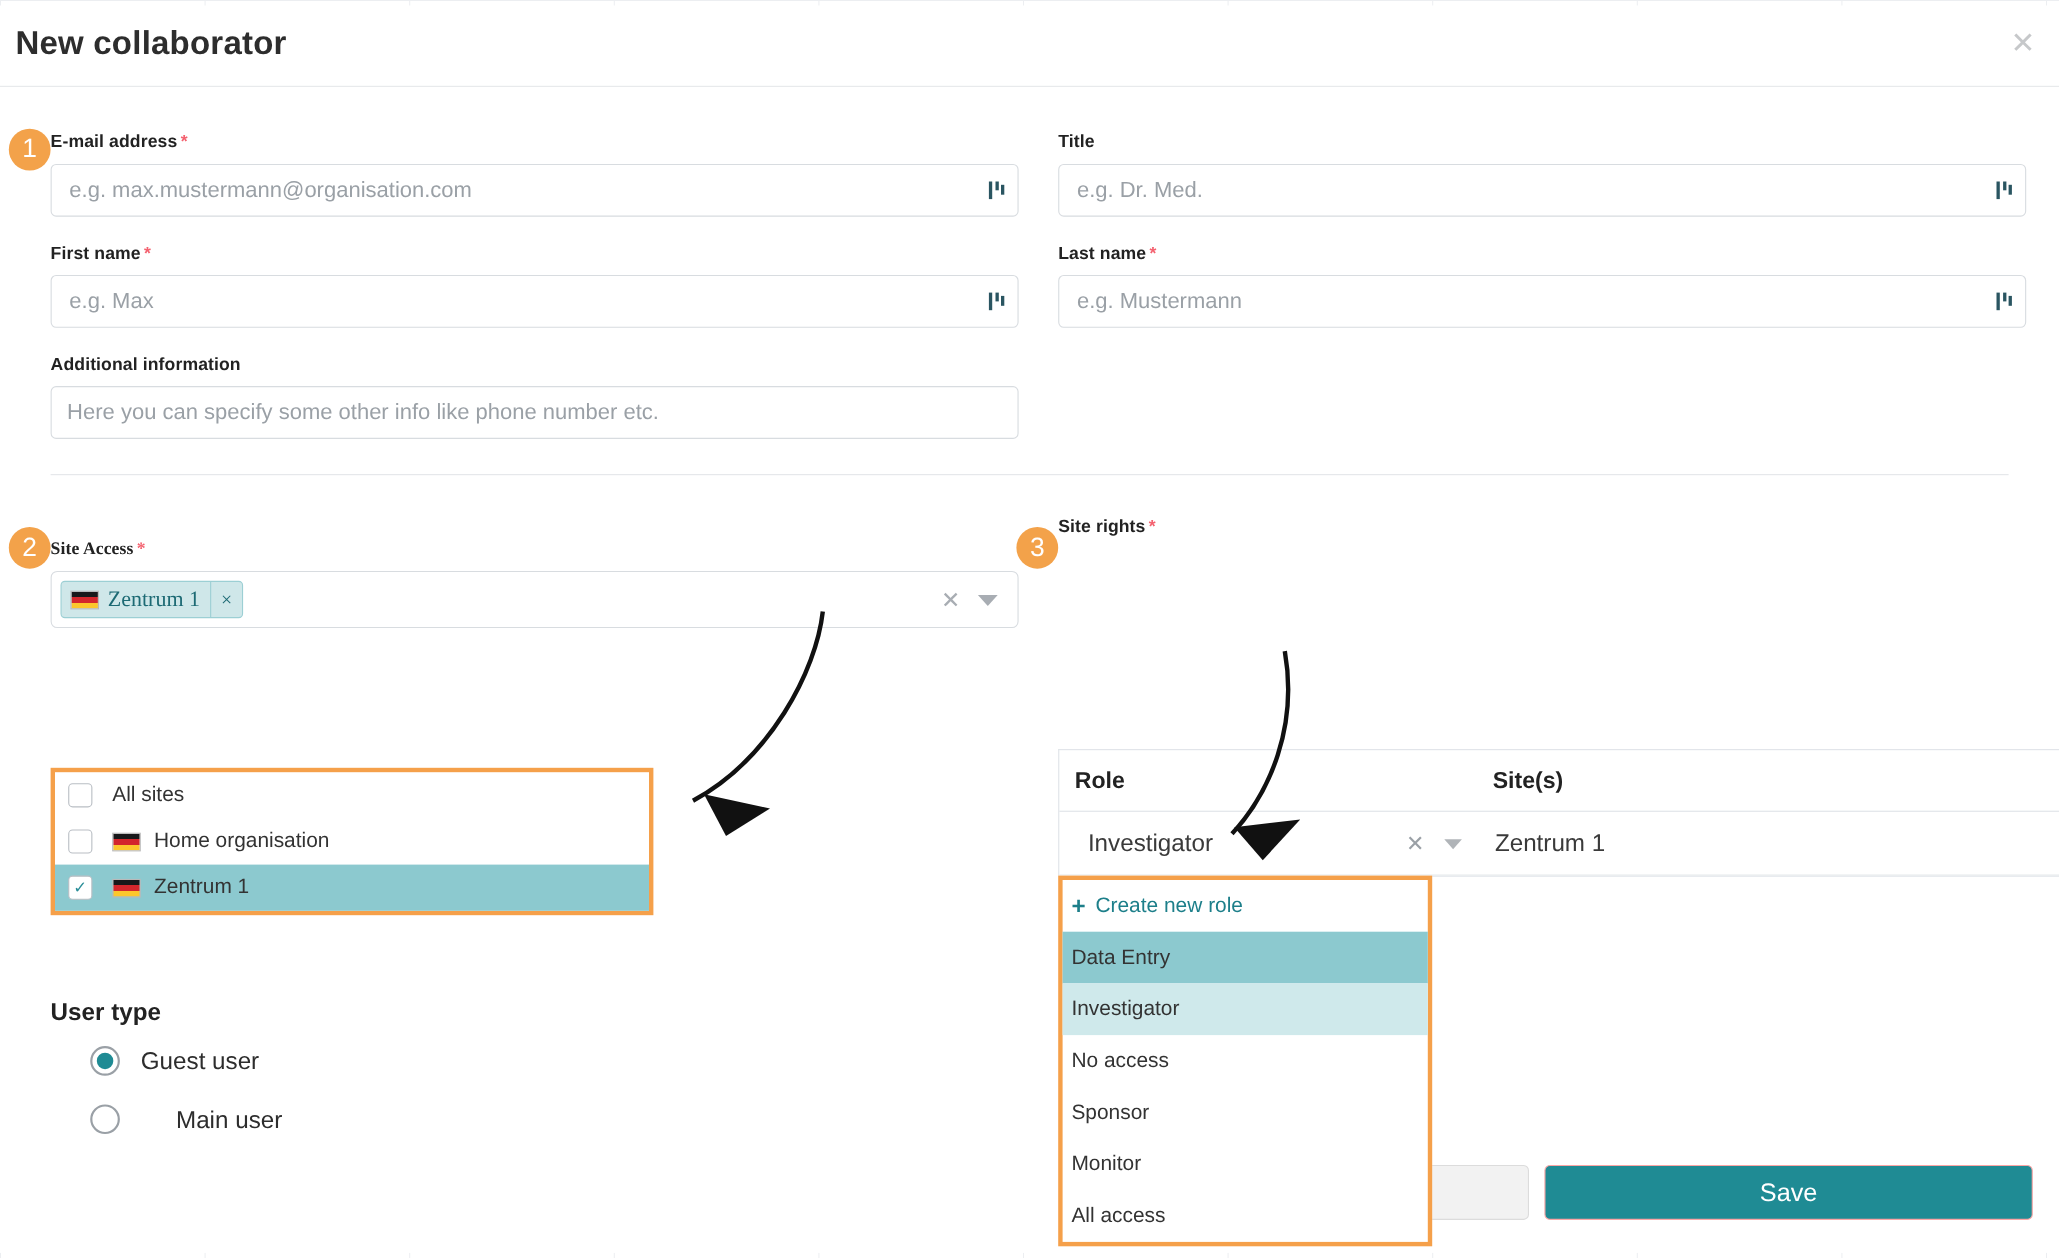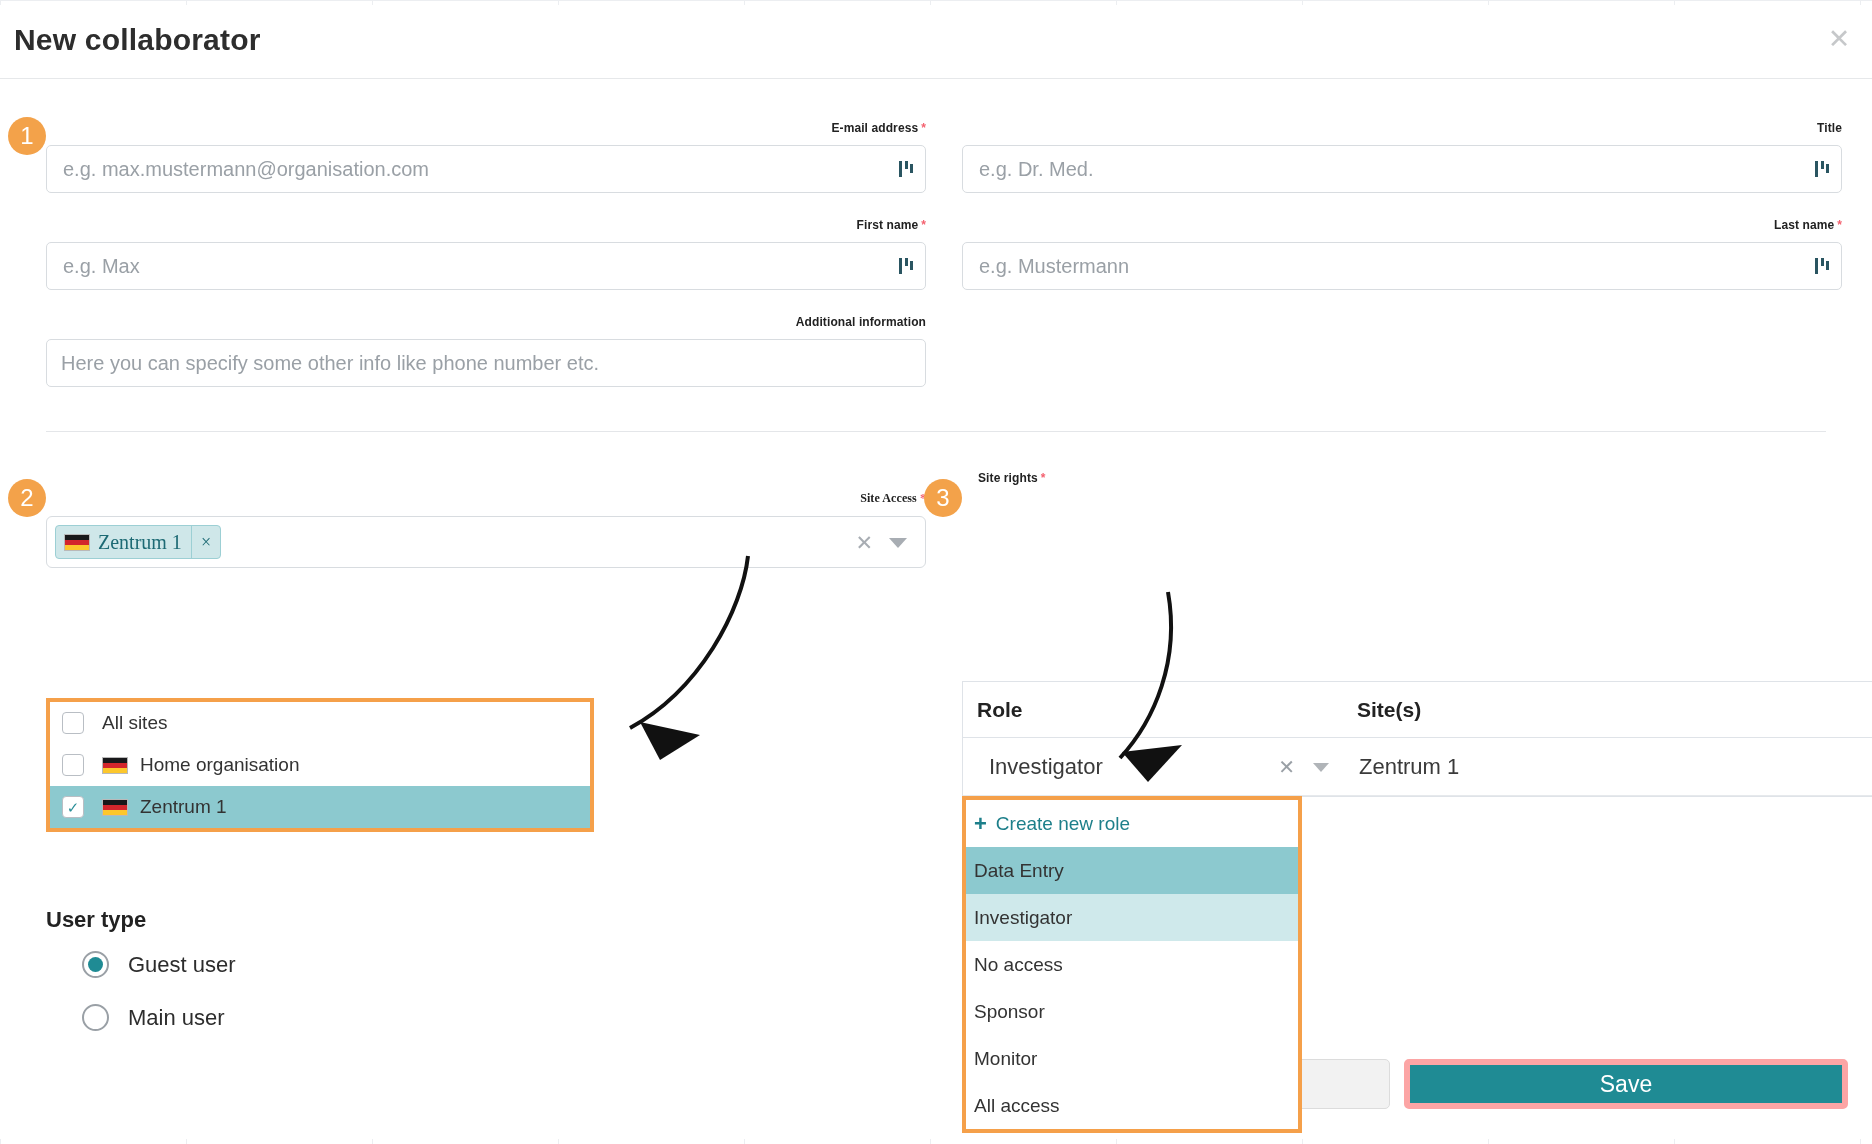--- a/index.html
+++ b/index.html
@@ -46,22 +46,22 @@
     cursor: pointer; user-select: none;
   }
 
   
   .modal-body { position: relative; height: 980px; }
 
   .col-left  { position: absolute; left: 46px; top: 0; width: 880px; }
   .col-right { position: absolute; left: 962px; top: 0; width: 880px; }
 
   .field-label {
-    font-size: 12px; font-weight: bold; color: #222;
-    margin: 0 0 10px 16px; letter-spacing: .1px; text-align: right;
+    font-size: 16px; font-weight: bold; color: #222;
+    margin: 0 0 10px 0; letter-spacing: .1px;
   }
   .req { color: #f4616f; font-weight: bold; margin-left: 3px; }
 
   .input-wrap { position: relative; }
   .text-input {
     width: 100%; height: 48px;
     border: 1px solid #d8dce0; border-radius: 5px;
     background: #fff;
     font-size: 20px; color: #6e747a;
     padding: 0 44px 0 16px;
@@ -238,21 +238,21 @@
     font-size: 23px; border-radius: 5px; cursor: pointer;
     display: flex; align-items: center; justify-content: center;
     font-family: "Liberation Sans", sans-serif;
   }
   .btn-close {
     left: 1084px; width: 306px;
     background: #f2f2f2; border: 1px solid #dcdcdc; color: #2d2d2d;
   }
   .btn-save {
     left: 1404px; width: 444px;
-    background: #1f8b94; border: 6px solid #fca5a5; color: #fff;
+    background: #1f8b94; border: 1px solid #fca5a5; color: #fff;
   }
 
   
   .arrows { position: absolute; left: 0; top: 0; width: 1872px; height: 1144px;
             pointer-events: none; z-index: 8; }
 </style>
 </head>
 <body>
 
 <div class="bg-grid"></div>
@@ -365,21 +365,21 @@
       </div>
     </div>
 
     <div class="usertype-title">User type</div>
     <div class="radio-row" style="top:872px;">
       <span class="radio">
           <span class="dot"></span>
         </span>
       <span class="radio-label">Guest user</span>
     </div>
-    <div class="radio-row" style="top:925px;">
+    <div class="radio-row" style="top:925px;gap:32px;">
       <span class="radio"></span>
       <span class="radio-label">Main user</span>
     </div>
 
     <div style="position:absolute; left:962px; top:392px;">
       <div class="field-label">
         <span>Site rights</span><span class="req">*</span>
       </div>
     </div>
 

